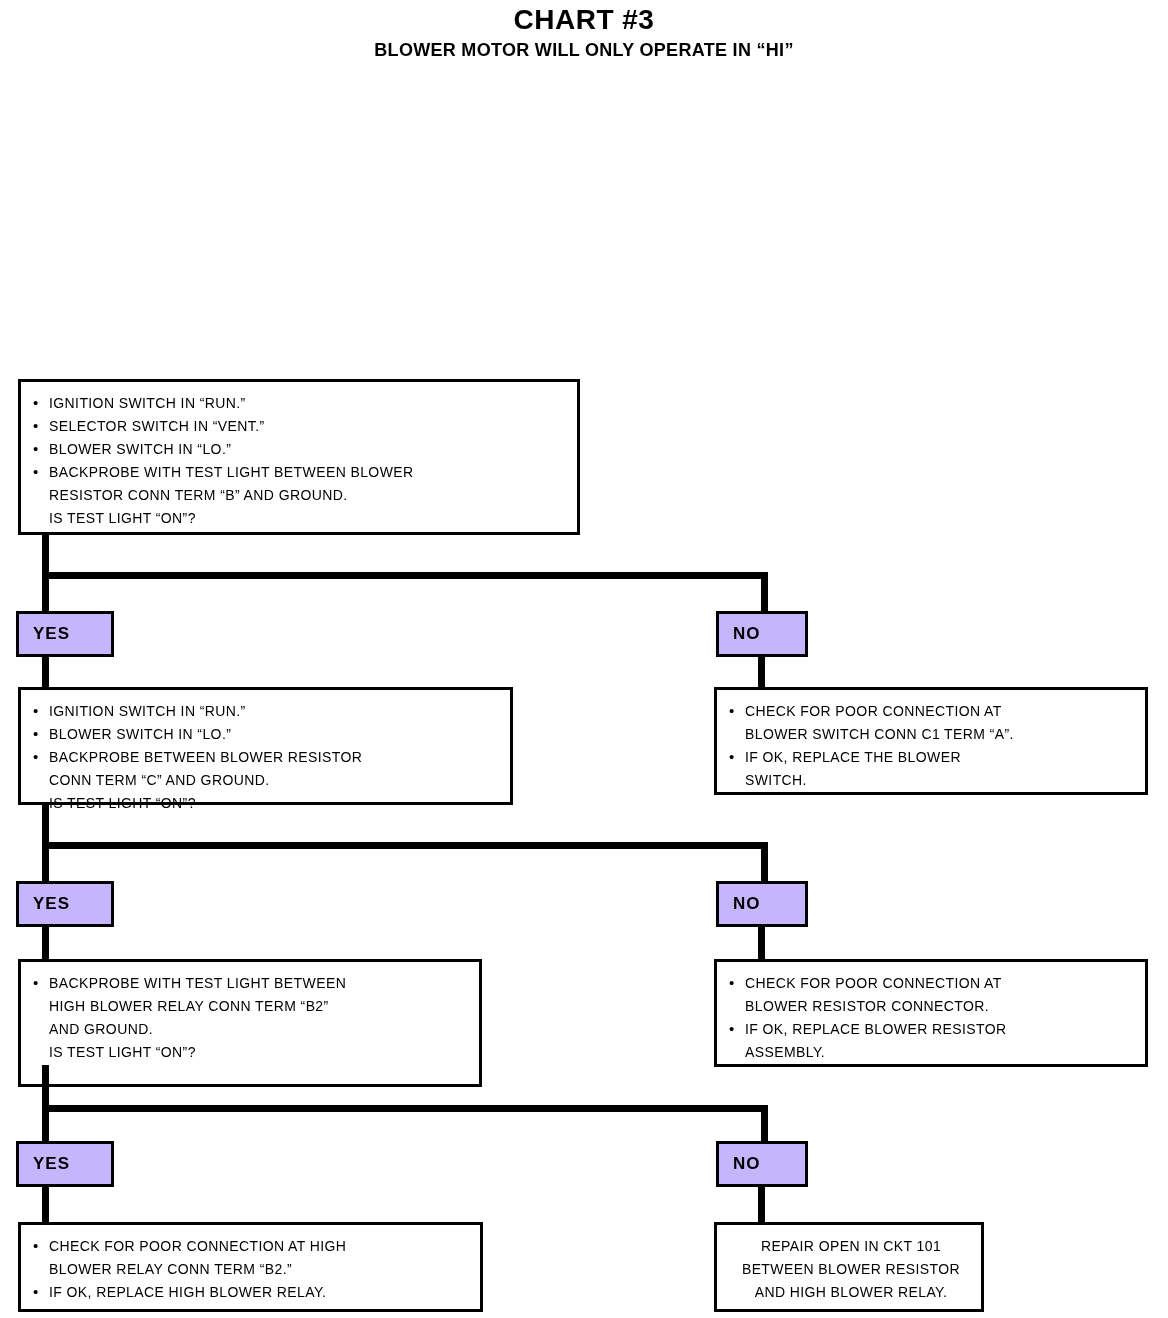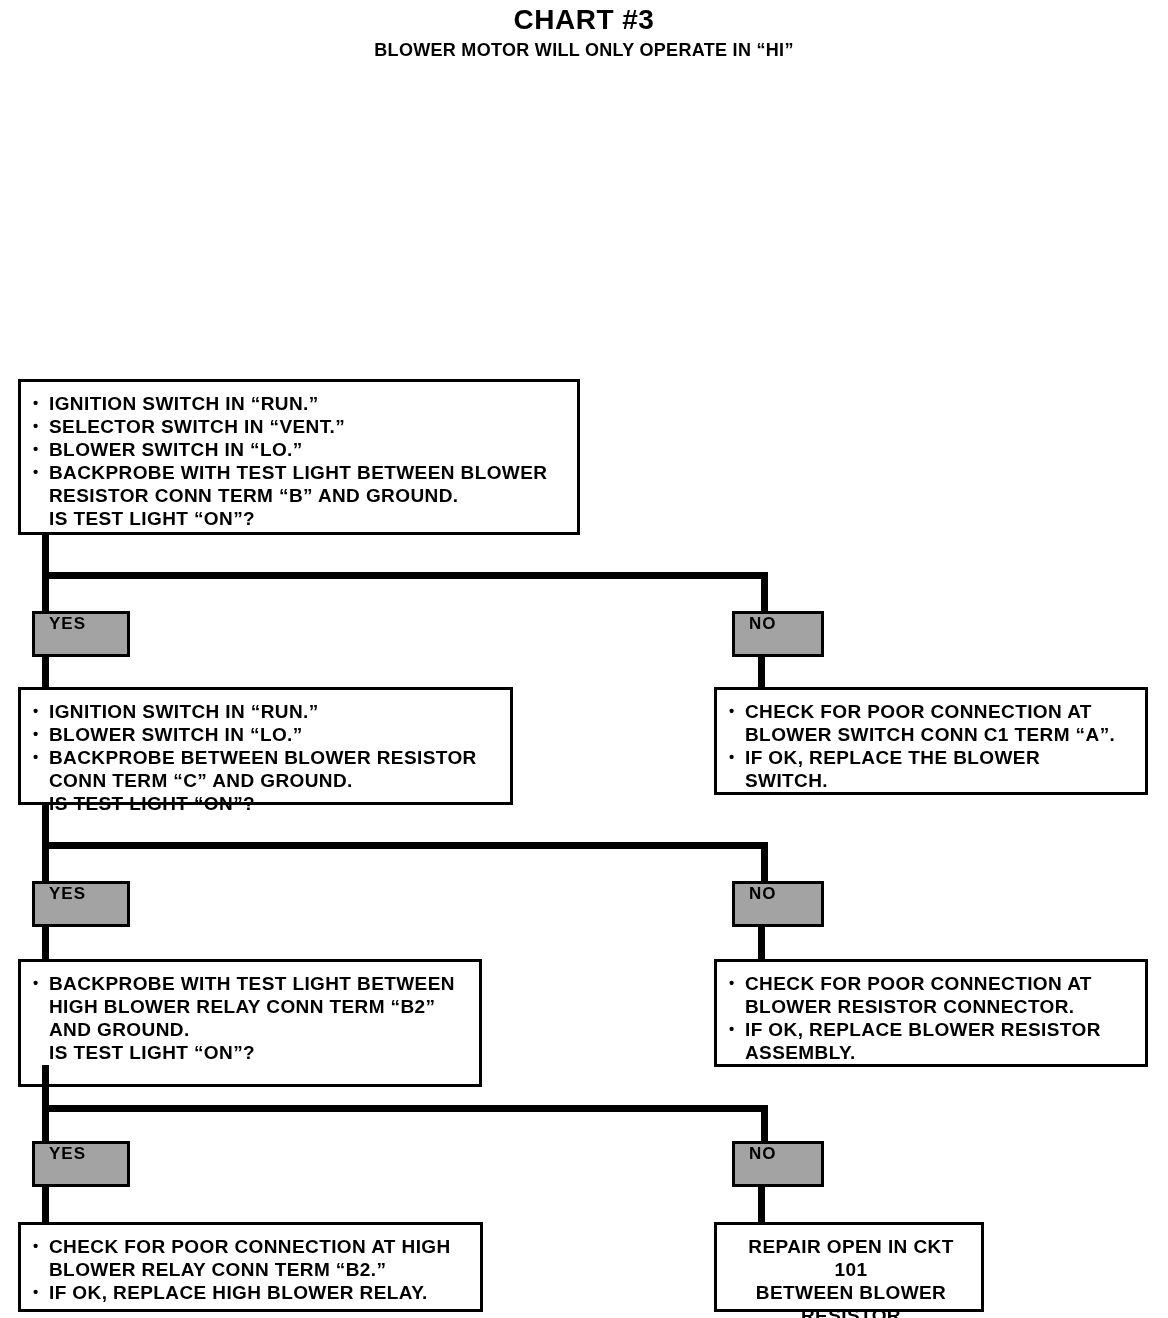--- a/index.html
+++ b/index.html
@@ -50,22 +50,22 @@
   .stmt {
     padding: 10px 10px 8px 12px;
   }
   .stmt ul {
     list-style: none;
     margin: 0;
     padding: 0;
   }
   .stmt li {
     position: relative;
-    font-size: 19px;
-    font-weight: bold;
+    font-size: 14px;
+    font-weight: normal;
     letter-spacing: 0.4px;
     line-height: 23px;
     padding-left: 16px;
     margin: 0 0 0 0;
     white-space: pre-line;
   }
   .stmt li::before {
     content: "\2022";
     position: absolute;
     left: 0;
@@ -77,23 +77,23 @@
   }
   .stmt.nobullet li::before {
     content: "";
   }
 
   
   .decision {
     position: absolute;
     box-sizing: border-box;
     border: 3px solid #000000;
-    background: #a3a3a3;
+    background: #c4b5fd;
     display: flex;
-    margin-left: 16px;
+    align-items: center;
   }
   .decision span {
     display: block;
     font-size: 17px;
     font-weight: bold;
     letter-spacing: 1px;
     padding-left: 14px;
   }
 
   

